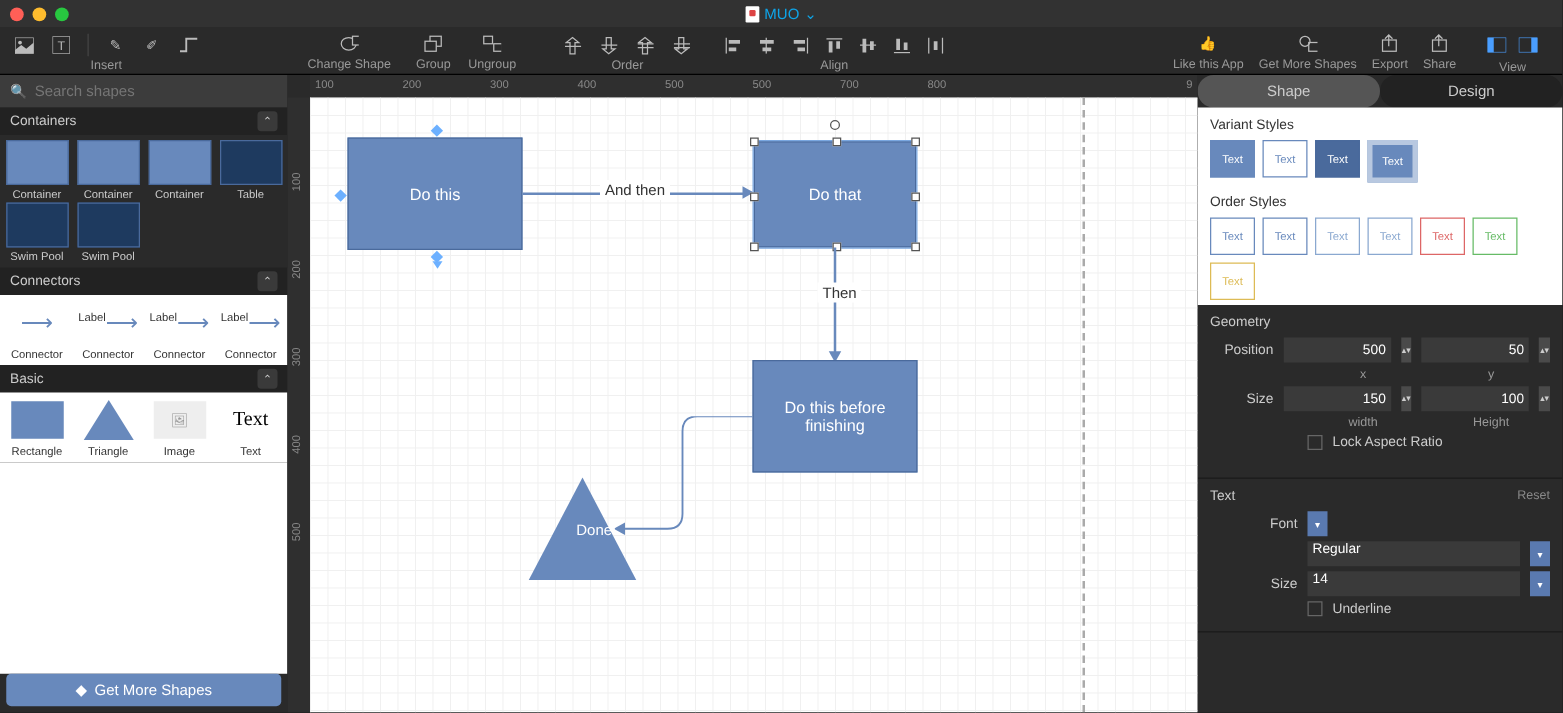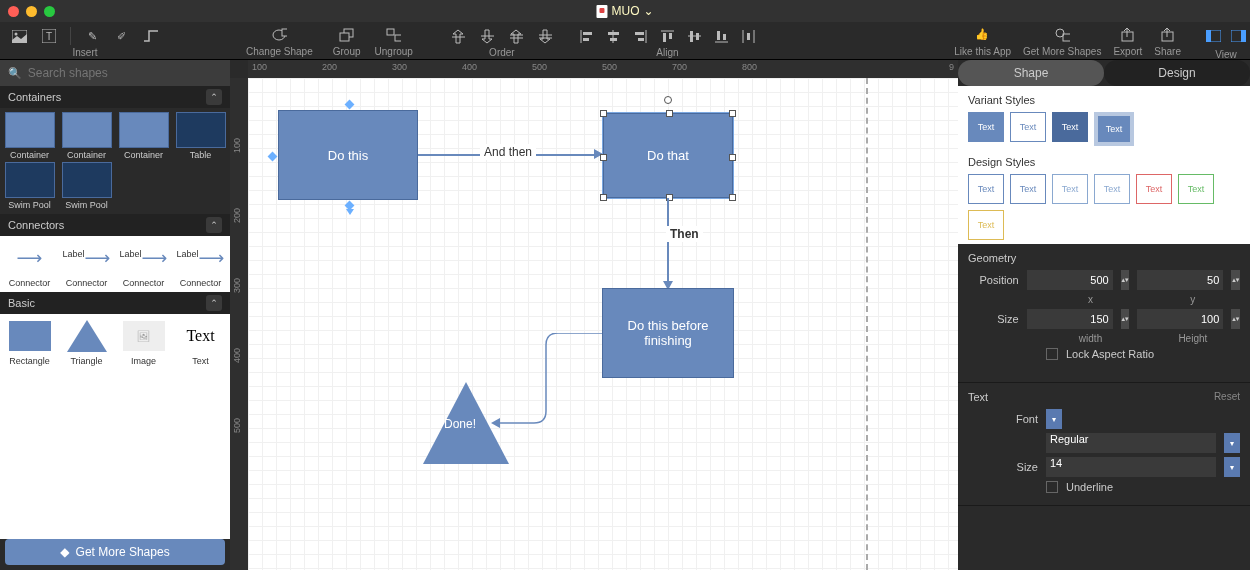--- a/index.html
+++ b/index.html
@@ -2,21 +2,21 @@
 <html><head>
 <meta charset="utf-8">
 <style>
 * { margin: 0; padding: 0; box-sizing: border-box; font-family: -apple-system, BlinkMacSystemFont, "Helvetica Neue", sans-serif; }
 body { width: 1250px; height: 570px; background: #1a1a1a; color: #ccc; font-size: 11px; overflow: hidden; }
 
 .titlebar { height: 22px; background: #323232; display: flex; align-items: center; padding: 0 8px; position: relative; }
 .traffic { display: flex; gap: 7px; }
 .dot { width: 11px; height: 11px; border-radius: 50%; }
 .dot.red { background: #ff5f57; } .dot.yellow { background: #febc2e; } .dot.green { background: #28c840; }
-.title-center { position: absolute; left: 50%; transform: translateX(-50%); display: flex; align-items: center; gap: 4px; color: #fef9c3; font-size: 12px; }
+.title-center { position: absolute; left: 50%; transform: translateX(-50%); display: flex; align-items: center; gap: 4px; color: #0ea5e9; font-size: 12px; }
 .doc-icon { width: 11px; height: 13px; background: #fff; border-radius: 1px; position: relative; }
 .doc-icon::after { content:""; position:absolute; left:3px; top:3px; width:5px; height:5px; background: #d44; border-radius: 1px;}
 
 .toolbar { height: 38px; background: #2a2a2a; display: flex; align-items: flex-start; padding-top: 5px; border-bottom: 1px solid #000;}
 .tool-group { display: flex; flex-direction: column; align-items: center; padding: 0 8px; border-right: none; }
 .tool-icons { display: flex; gap: 14px; height: 18px; align-items: center; }
 .tool-label { font-size: 10px; color: #999; margin-top: 2px; }
 .tool-ic { width: 15px; height: 15px; display:flex; align-items:center; justify-content:center; color:#bbb; }
 .spacer { flex: 1; }
 .tg-wrap { display:flex; flex-direction:column; align-items:center; gap:2px;}
@@ -277,21 +277,21 @@
   <div class="tg-wrap">
       <span class="tool-ic">
         <svg width="13" height="15">
           <rect x="1" y="5" width="11" height="9" fill="none" stroke="#bbb"></rect>
           <path d="M6 10 V1 M3 4 L6 1 L9 4" fill="none" stroke="#bbb"></path>
         </svg>
       </span>
       <div class="tool-label">Share</div>
     </div>
   <div style="width:25px;"></div>
-  <div class="tg-wrap" style="padding-right:4px;">
+  <div class="tg-wrap" style="padding-right:20px;">
     <div class="tool-icons" style="gap:10px;">
       <span class="tool-ic" style="color:#4a9eff;">
           <svg width="15" height="12">
             <rect width="15" height="12" fill="none" stroke="#4a9eff"></rect>
             <rect width="5" height="12" fill="#4a9eff"></rect>
           </svg>
         </span>
       <span class="tool-ic" style="color:#4a9eff;">
           <svg width="15" height="12">
             <rect width="15" height="12" fill="none" stroke="#4a9eff"></rect>
@@ -453,50 +453,50 @@
         <div class="handle" style="right:-4px; top:-4px;"></div>
         <div class="handle" style="left:-4px; top:40px;"></div>
         <div class="handle" style="right:-4px; top:40px;"></div>
         <div class="handle" style="left:-4px; bottom:-4px;"></div>
         <div class="handle" style="left:62px; bottom:-4px;"></div>
         <div class="handle" style="right:-4px; bottom:-4px;"></div>
       </div>
 
       <div class="conn-line" style="left:419px; top:120px; width:1.5px; height:85px;"></div>
       <div class="arrow-d" style="left:415px; top:203px;"></div>
-      <div class="edge-label" style="left:418px; top:148px;font-weight:bold;">Then</div>
+      <div class="edge-label" style="left:406px; top:148px;">Then</div>
 
       <div class="shape-box" style="left:354px; top:210px; width:132px; height:90px; padding:0 10px;">
         <span>Do this before finishing</span>
       </div>
 
       <svg style="position:absolute; left:240px; top:255px; width:120px; height:95px;">
         <path d="M114 0 H70 Q58 0 58 12 V78 Q58 90 46 90 H10" fill="none" stroke="#6889bc" stroke-width="1.5"></path>
       </svg>
       <div class="arrow-l" style="left:243px; top:340px;"></div>
 
       <div class="tri-shape" style="left:175px; top:304px;"></div>
-      <div class="tri-label" style="left:169px; top:339px;">Done!</div>
+      <div class="tri-label" style="left:186px; top:339px;">Done!</div>
     </div>
   </div>
 
   <div class="right">
     <div class="tab-row">
       <div class="tab active">Shape</div>
       <div class="tab">Design</div>
     </div>
     <div style="background:#fff; padding:8px 10px 4px;">
       <div style="color:#333; font-size:11px; margin-bottom:6px;">Variant Styles</div>
       <div class="variant-row">
         <div class="variant" style="background:#6889bc;color:#fff;border-color:#6889bc;">Text</div>
         <div class="variant" style="background:#fff;color:#6889bc;border-color:#6889bc;">Text</div>
         <div class="variant" style="background:#4a6a9c;color:#fff;border-color:#4a6a9c;">Text</div>
         <div class="variant" style="background:#6889bc;color:#fff;border:4px solid #b8c8e0;width:40px;height:34px;">Text</div>
       </div>
-      <div style="color:#333; font-size:11px; margin-bottom:6px;">Design Styles</div>
+      <div style="color:#333; font-size:11px; margin-bottom:6px;">Order Styles</div>
       <div class="theme-row">
         <div class="theme" style="border-color:#6889bc;color:#6889bc;">Text</div>
         <div class="theme" style="border-color:#6889bc;color:#6889bc;">Text</div>
         <div class="theme" style="border-color:#8aa8d0;color:#8aa8d0;">Text</div>
         <div class="theme" style="border-color:#8aa8d0;color:#8aa8d0;">Text</div>
         <div class="theme" style="border-color:#d66;color:#d66;">Text</div>
         <div class="theme" style="border-color:#6b6;color:#6b6;">Text</div>
         <div class="theme" style="border-color:#db5;color:#db5;">Text</div>
       </div>
     </div>

